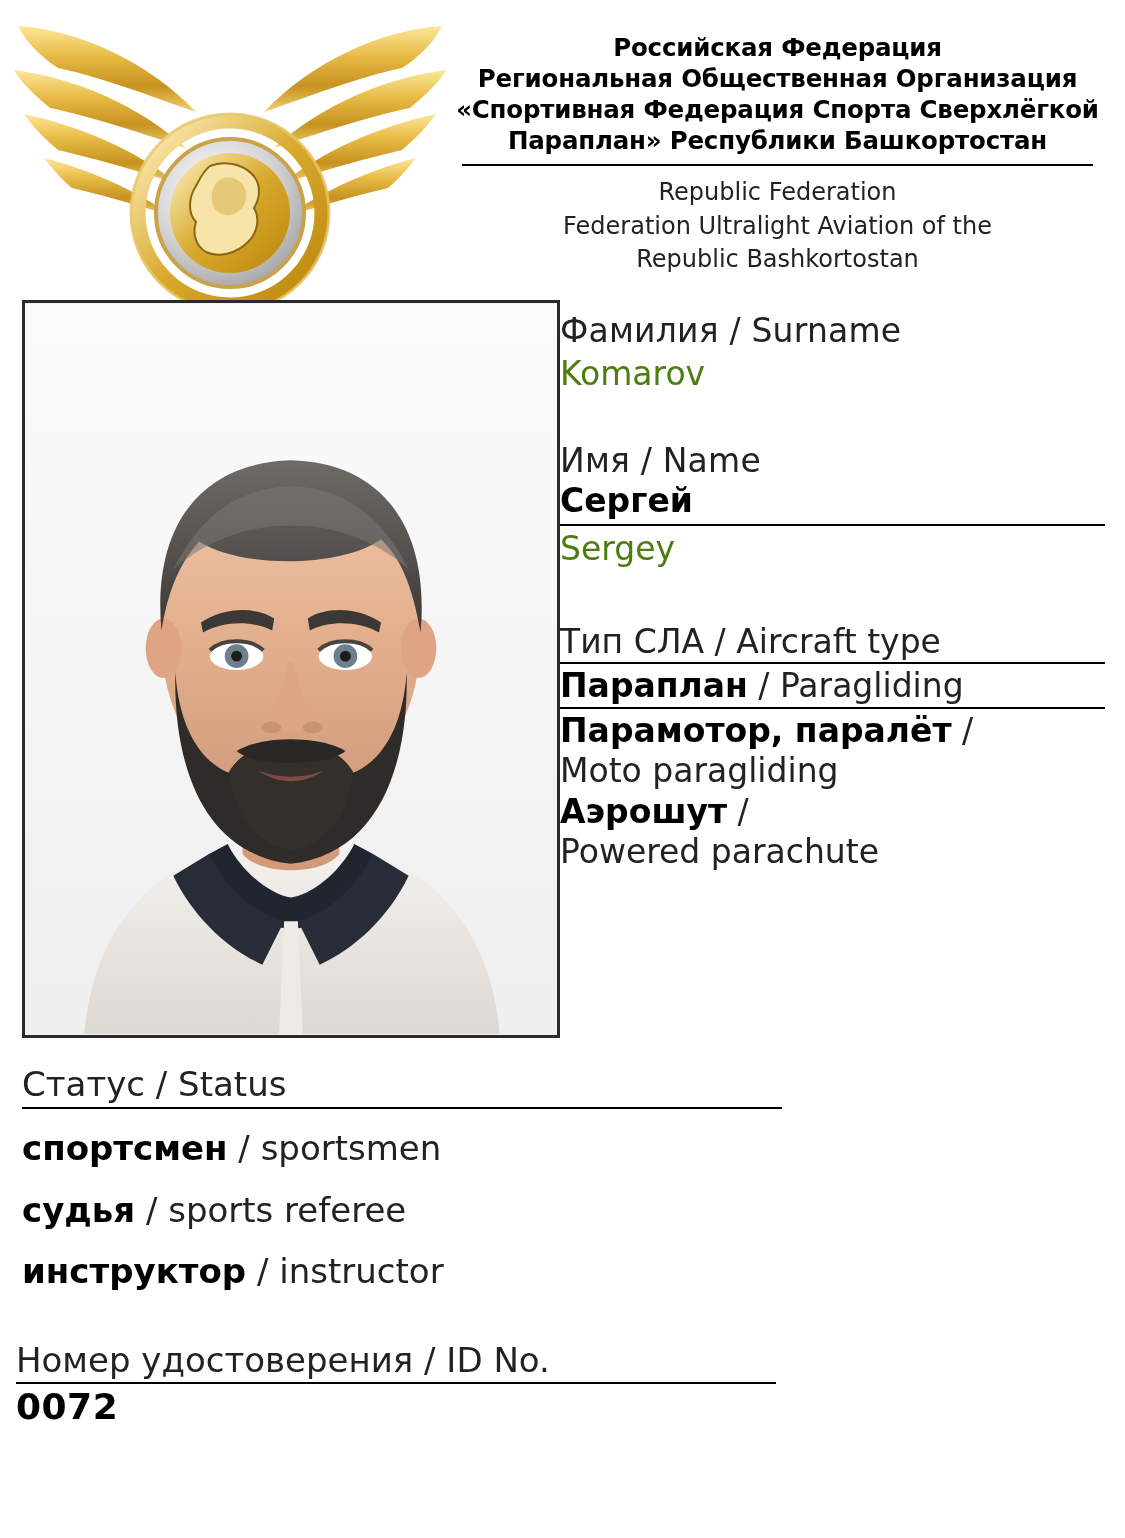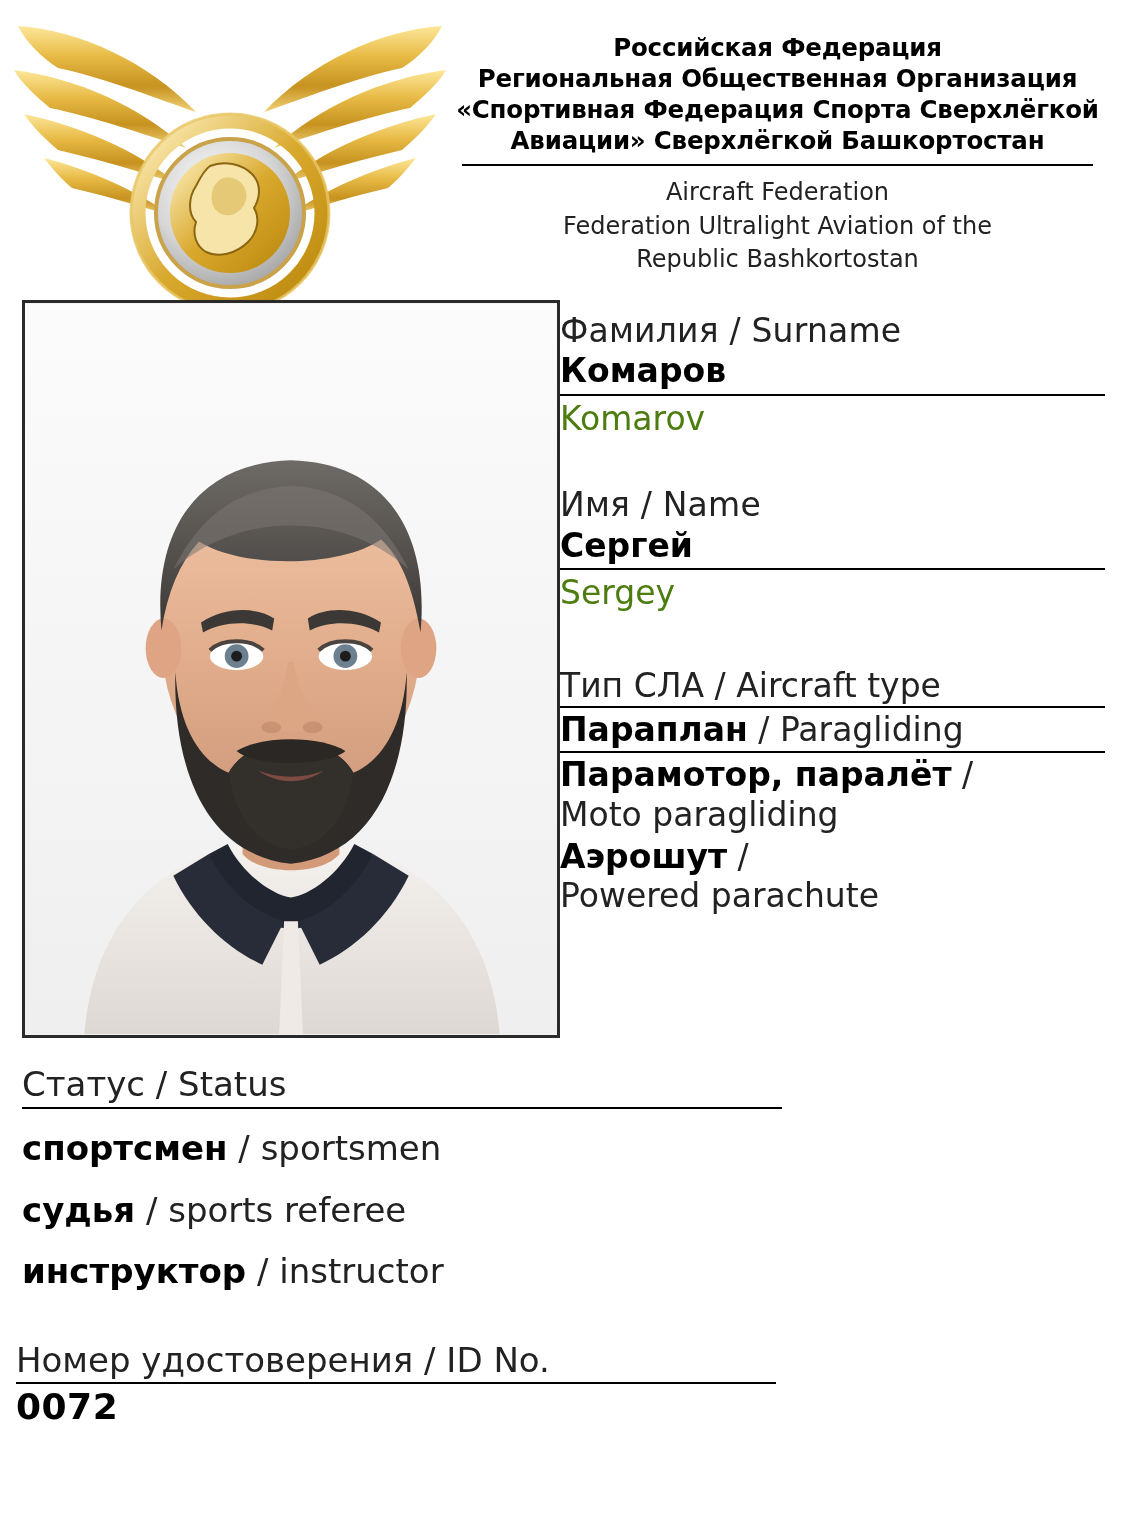--- a/index.html
+++ b/index.html
@@ -217,25 +217,25 @@
       <path d="M200 158 C214 152 232 156 242 166 C252 176 250 190 244 200 C250 210 248 224 238 234 C226 246 208 250 196 244 C186 238 182 226 186 214 C178 206 178 190 186 178 C190 170 194 162 200 158 Z" fill="#f6e4a8" stroke="#8a6512" stroke-width="2"></path>
       <path d="M214 170 C224 168 234 174 236 184 C238 194 232 202 224 206 C214 210 204 204 202 194 C200 182 206 172 214 170 Z" fill="#d9b24c" opacity="0.55"></path>
     </svg>
   </div>
 
   <div class="header-text">
     <div class="title-ru">
       <div>Российская Федерация</div>
       <div>Региональная Общественная Организация</div>
       <div>«Спортивная Федерация Спорта Сверхлёгкой</div>
-      <div>Авиации» Сверхлёгкой Башкортостан</div>
+      <div>Параплан» Республики Башкортостан</div>
     </div>
     <div class="title-rule"></div>
     <div class="title-en">
-      <div>Aircraft Federation</div>
+      <div>Republic Federation</div>
       <div>Federation Ultralight Aviation of the</div>
       <div>Republic Bashkortostan</div>
     </div>
   </div>
 </div>
 
 <div class="body-row">
 
   <div class="photo-frame">
     <svg viewBox="0 0 538 738" xmlns="http://www.w3.org/2000/svg" aria-hidden="true">
@@ -303,21 +303,20 @@
       <path d="M214 452 C238 436 300 436 324 452 C306 468 232 468 214 452 Z" fill="#2b2724"></path>
 
       <path d="M236 472 C256 480 282 480 302 472 C282 486 256 486 236 472 Z" fill="#7e4b43"></path>
     </svg>
   </div>
 
   <div class="fields">
 
     <div>
       <div class="field-label">Фамилия / Surname</div>
-      <span class="field-value-bold">Комаров</span>
       <span class="field-value-plain">Komarov</span>
     </div>
 
     <div class="gap-lg"></div>
 
     <div>
       <div class="field-label">Имя / Name</div>
       <span class="field-value-bold">Сергей</span>
       <span class="field-value-plain">Sergey</span>
     </div>

